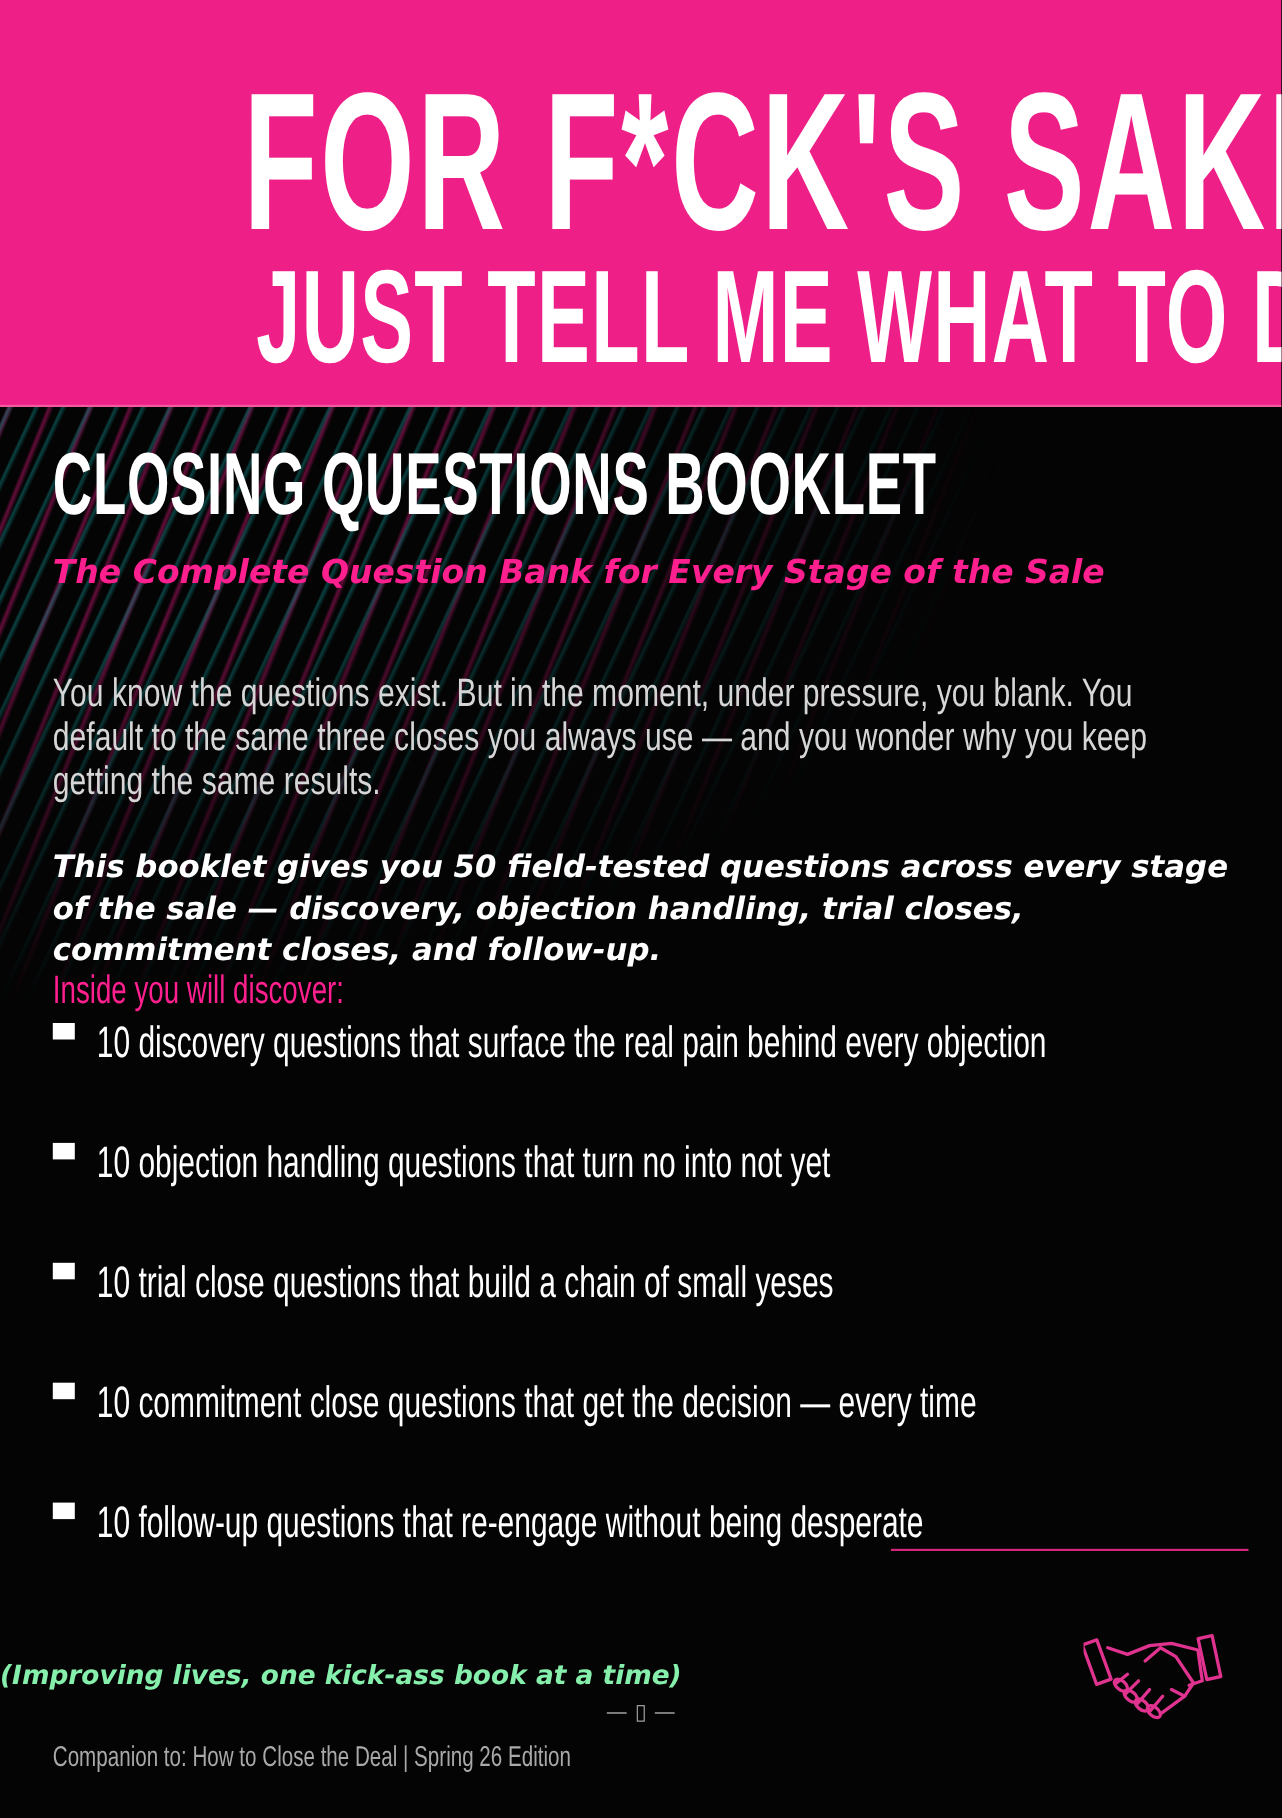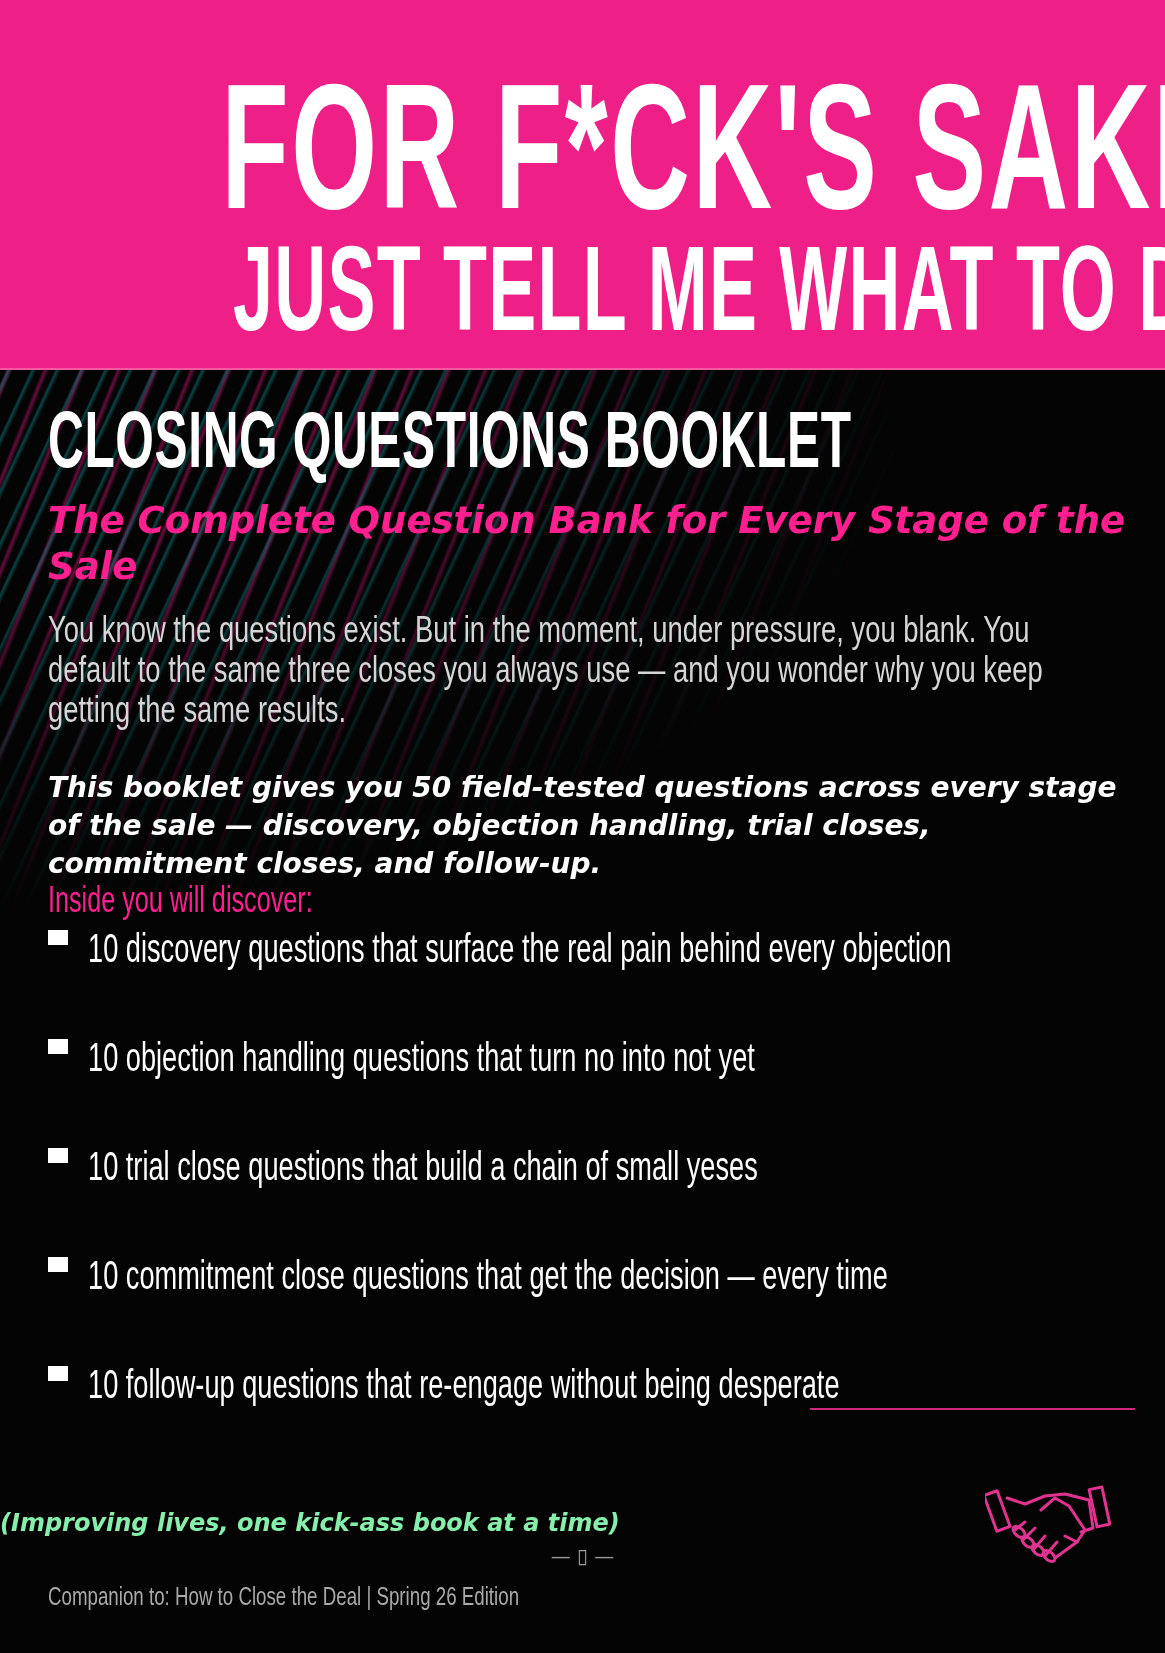--- a/index.html
+++ b/index.html
@@ -12,21 +12,21 @@
   .bg { position:absolute; left:0; top:370px; width:1165px; height:1283px; overflow:hidden;
     background:#040404; }
   .streaks { position:absolute; left:-300px; top:-200px; width:1500px; height:1100px;
     background:
       repeating-linear-gradient(115deg, rgba(16,120,120,0.0) 0px, rgba(16,120,120,0.0) 10px, rgba(20,140,140,0.55) 12px, rgba(20,140,140,0.0) 16px, rgba(0,0,0,0) 22px),
       repeating-linear-gradient(112deg, rgba(200,20,110,0.0) 0px, rgba(200,20,110,0.0) 18px, rgba(210,25,120,0.55) 21px, rgba(200,20,110,0.0) 25px, rgba(0,0,0,0) 34px);
     -webkit-mask-image: radial-gradient(ellipse 70% 60% at 25% 20%, #000 30%, transparent 80%);
     mask-image: radial-gradient(ellipse 70% 60% at 25% 20%, #000 30%, transparent 80%);
     opacity:0.85; }
   .title { position:absolute; left:48px; top:400px; color:#fff; font-family:"Liberation Sans", sans-serif; font-weight:bold; font-size:80px; line-height:80px; transform:scaleX(0.62); transform-origin:left; white-space:nowrap; letter-spacing:1px; }
-  .subtitle { position:absolute; left:48px; top:498px; width:1080px; color:#ff1f8f; font-family:"DejaVu Sans", sans-serif; font-weight:bold; font-style:italic; font-size:37px; line-height:46px; }
+  .subtitle { position:absolute; left:48px; top:498px; width:1080px; color:#ff1f8f; font-family:"DejaVu Sans", sans-serif; font-weight:bold; font-style:italic; font-size:30px; line-height:46px; }
   .intro { position:absolute; left:48px; top:610px; width:1080px; color:#d6d6d6; font-family:"Liberation Sans", sans-serif; font-size:36px; line-height:40px; transform:scaleX(0.76); transform-origin:left; width:1400px; }
   .emph { position:absolute; left:48px; top:740px; width:1090px; color:#fff; font-family:"DejaVu Sans", sans-serif; font-weight:bold; font-style:italic; font-size:28px; line-height:38px;margin-top:29px; }
   .inside-label { position:absolute; left:48px; top:880px; color:#ff1f8f; font-family:"Liberation Sans", sans-serif; font-size:36px; line-height:40px; transform:scaleX(0.7); transform-origin:left; white-space:nowrap; }
   .bullets { position:absolute; left:48px; top:926px; margin:0; padding:0; list-style:none; }
   .bullet { position:relative; height:109px; }
   .bullet-square { position:absolute; left:0; top:4px; width:20px; height:15px; background:#fff; }
   .bullet-text { position:absolute; left:40px; top:0; color:#fff; font-family:"Liberation Sans", sans-serif; font-size:40px; line-height:44px; transform:scaleX(0.68); transform-origin:left; white-space:nowrap; }
   .underline { position:absolute; left:810px; top:1408px; width:325px; height:2px; background:#d1267a; }
   .tagline { position:absolute; left:0; top:1508px; width:1165px; color:#86efac; font-family:"DejaVu Sans", sans-serif; font-weight:bold; font-style:italic; font-size:24px; line-height:30px; }
   .separator { position:absolute; left:0; top:1544px; width:1165px; text-align:center; color:#9a9a9a; font-family:"DejaVu Sans", sans-serif; font-size:20px; line-height:24px; }

